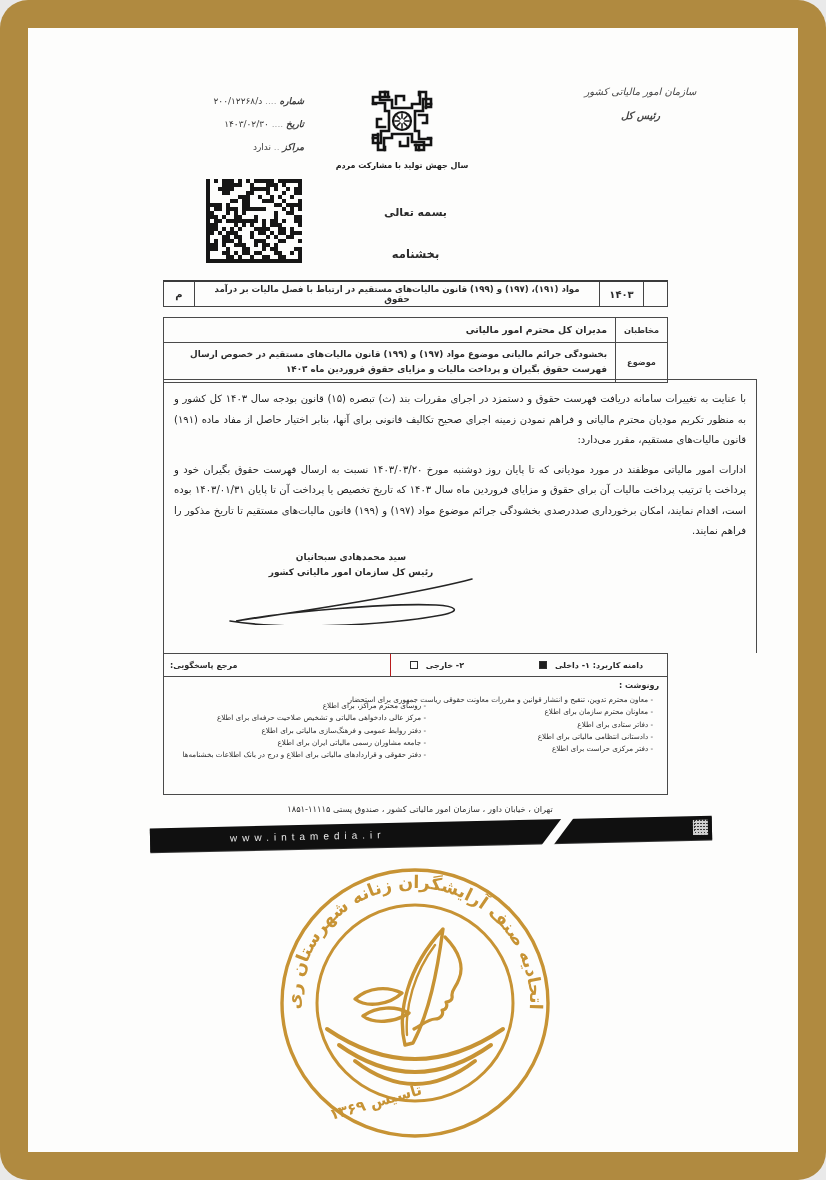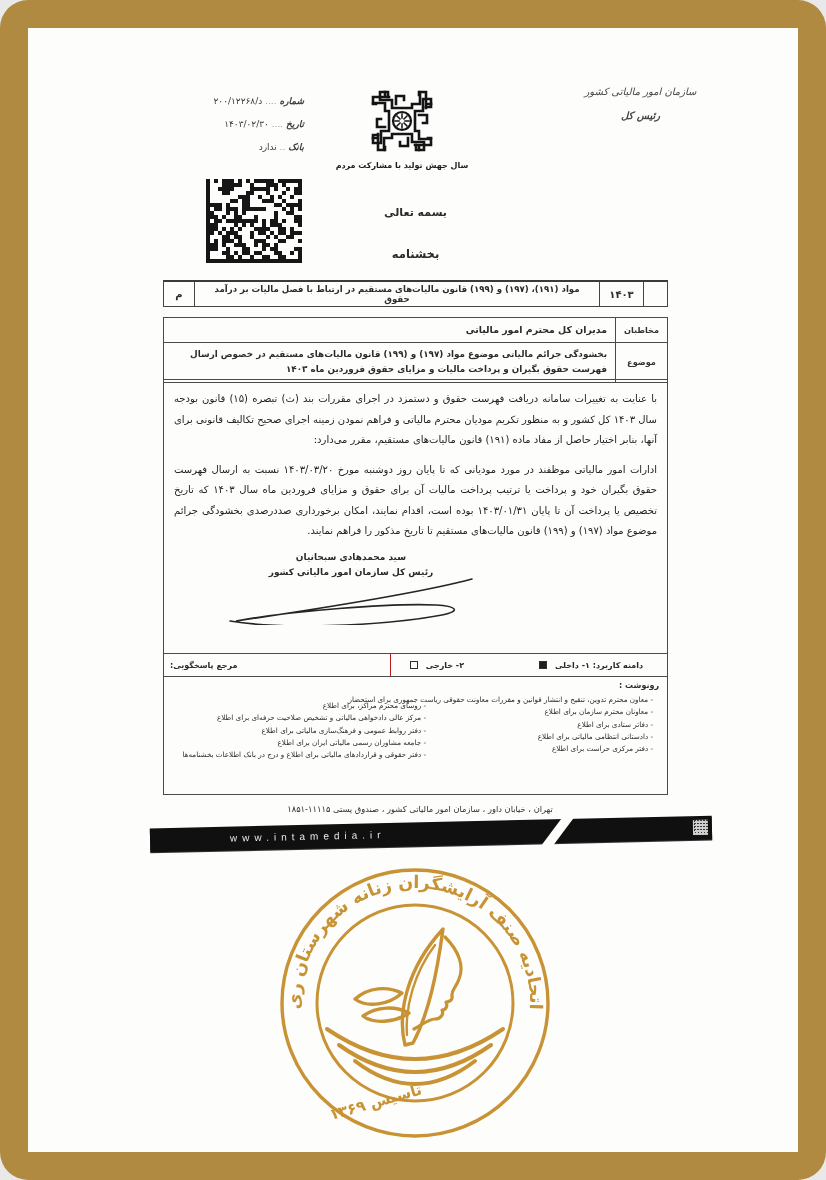--- a/index.html
+++ b/index.html
@@ -40,21 +40,21 @@
   .hdr{left:163px;top:317px;width:505px;direction:rtl;border:1.2px solid #4a4a4a;font-size:9px;}
   .hdr .r{display:flex;}
   .hdr .r+.r{border-top:1px solid #4a4a4a;}
   .hdr .lab{width:52px;border-left:1px solid #4a4a4a;display:flex;align-items:center;justify-content:center;
     font-size:8.2px;font-weight:bold;color:#333;}
   .hdr .val{flex:1;padding:4px 8px;font-weight:bold;line-height:1.75;text-align:right;}
   .hdr .r1 .val{font-size:9.4px;line-height:16px;}
   .hdr .r2 .val{font-size:8.8px;}
 
   
-  .bodybox{left:163px;top:379px;width:505px;height:274px;border:1.2px solid #4a4a4a;border-bottom:none;
+  .bodybox{left:163px;top:379px;width:594px;height:274px;border:1.2px solid #4a4a4a;border-bottom:none;
     direction:rtl;}
   .bodybox p{margin:9px 10px 0;font-size:10px;line-height:2.05;text-align:justify;color:#222;}
   .sig{position:absolute;left:52px;top:170px;width:270px;text-align:center;direction:rtl;}
   .sig .nm{font-size:9px;font-weight:bold;line-height:15px;}
   .sig .tt{font-size:9px;font-weight:bold;line-height:14px;}
   .sig svg{display:block;margin:-6px auto 0;}
 
   
   .scope{left:163px;top:653px;width:505px;height:24px;direction:rtl;display:flex;
     border:1.2px solid #4a4a4a;font-size:8px;font-weight:bold;align-items:stretch;}
@@ -100,21 +100,21 @@
       <span class="lbl">شماره</span>
       <span class="dots"> .... </span>
       <span dir="ltr">د/۲۰۰/۱۲۲۶۸</span>
     </div>
     <div class="row">
       <span class="lbl">تاریخ</span>
       <span class="dots"> .... </span>
       <span dir="ltr">۱۴۰۳/۰۲/۳۰</span>
     </div>
     <div class="row">
-      <span class="lbl">بانک</span>
+      <span class="lbl">مراکز</span>
       <span class="dots"> .. </span>
       <span>ندارد</span>
     </div>
   </div>
 
   <div class="abs lh-right">
     <div class="l2">سازمان امور مالیاتی کشور</div>
     <div class="l3">رئیس کل</div>
   </div>
 

